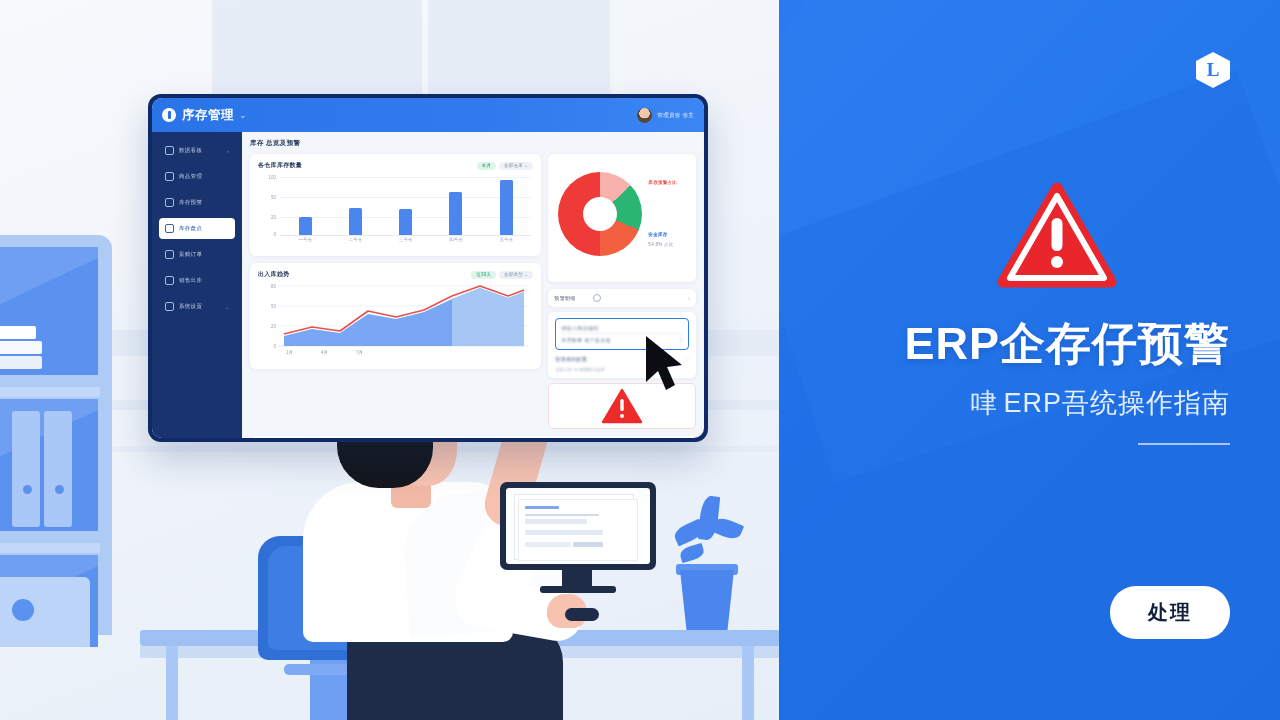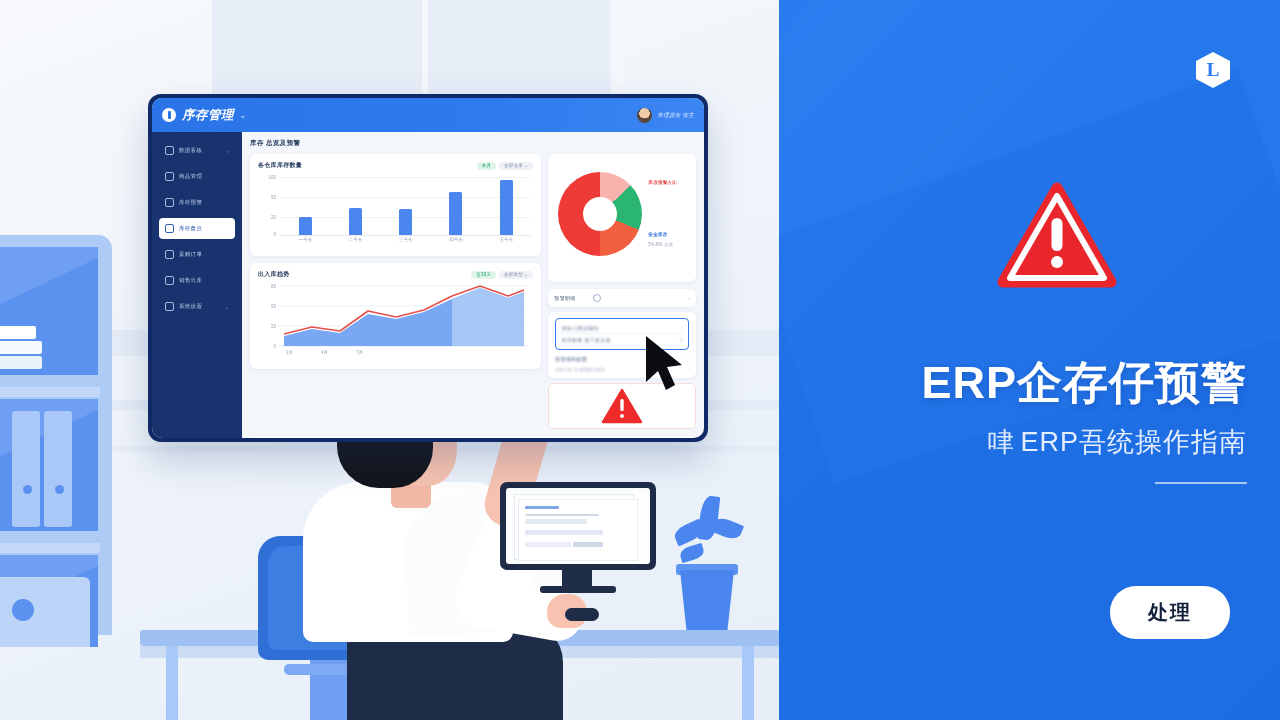--- a/index.html
+++ b/index.html
@@ -89,21 +89,21 @@
   #chair-stem { position:absolute; left:310px; top:648px; width:38px; height:72px; background:#6f9ff2; }
   #chair-arm  { position:absolute; left:284px; top:664px; width:132px; height:11px; background:#7ea9f3; border-radius:5px; }
 
   
   #screen { position:absolute; left:148px; top:94px; width:560px; height:348px;
             background:#0f2a66; border-radius:13px; padding:4px; box-shadow:0 18px 36px rgba(25,55,110,.22); }
   #screen-in { width:100%; height:100%; background:#f3f6fb; border-radius:10px; overflow:hidden; position:relative; }
 
   #topbar { position:absolute; left:0; top:0; width:100%; height:34px;
             background:linear-gradient(90deg,#2a74e8 0%,#2f7bee 60%,#3b86f2 100%);
-            display:flex; align-items:center; padding:0 10px;font-style:italic; }
+            display:flex; align-items:center; padding:0 10px; }
   #brandmark { width:14px; height:14px; border-radius:50%; background:#fff; position:relative; margin-right:6px; flex:0 0 auto; }
   #brandmark::after { content:""; position:absolute; left:6px; top:3px; width:3px; height:8px; background:#2a74e8; border-radius:1px; }
   #brandtext { color:#fff; font-size:12.5px; font-weight:bold; letter-spacing:.5px; filter:blur(.2px); }
   #brandchev { color:#cfe0fb; font-size:9px; margin-left:5px; }
   #topuser { margin-left:auto; display:flex; align-items:center; gap:5px; }
   #avatar { width:15px; height:15px; border-radius:50%;
             background:radial-gradient(circle at 50% 35%,#f0c9a8 0 42%,#5a4636 43% 100%); }
   #username { font-size:5.5px; color:#e6f0fe; filter:blur(.7px); letter-spacing:.3px; }
 
   #sidebar { position:absolute; left:0; top:34px; width:90px; bottom:0; background:#18336e; padding-top:8px; }
@@ -187,21 +187,21 @@
 
   #logo { position:absolute; right:50px; top:52px; display:flex; align-items:center; gap:11px; }
   #logo-hex { width:34px; height:36px; background:#fff; position:relative;
               clip-path:polygon(50% 0,100% 25%,100% 75%,50% 100%,0 75%,0 25%); }
   #logo-hex::after { content:"L"; position:absolute; inset:0; display:flex; align-items:center; justify-content:center;
                      color:#2a7bef; font-size:19px; font-weight:bold; font-family:"Liberation Serif",serif; }
   #logo-text { color:#fff; font-size:25px; font-weight:bold; letter-spacing:2px; }
 
   #warn-big { position:absolute; left:218px; top:182px; width:120px; height:108px; }
 
-  #titleblock { position:absolute; right:33px; top:318px; width:430px; text-align:right;margin-top:39px; }
+  #titleblock { position:absolute; right:50px; top:318px; width:430px; text-align:right; }
   .bigline { color:#fff; font-size:45px; font-weight:bold; line-height:1.14; letter-spacing:1px;
              text-shadow:0 2px 6px rgba(10,45,110,.25); }
   #subtitle { position:relative; color:#e3eeff; font-size:27px; margin-top:16px; letter-spacing:1px; height:36px; }
   #sub-a { position:absolute; right:0; top:0;text-align:center; }
   #sub-b { position:absolute; right:232px; top:0; opacity:.96; }
   #rule { margin-top:22px; margin-left:auto; width:92px; height:2px; background:rgba(255,255,255,.62); }
   #cta { position:absolute; right:50px; top:586px; background:#fff; color:#13203a; border:none;
          border-radius:26px; padding:13px 38px; font-size:20px; font-weight:bold; letter-spacing:2px;
          font-family:"Liberation Sans",sans-serif; cursor:pointer; }
 </style>

